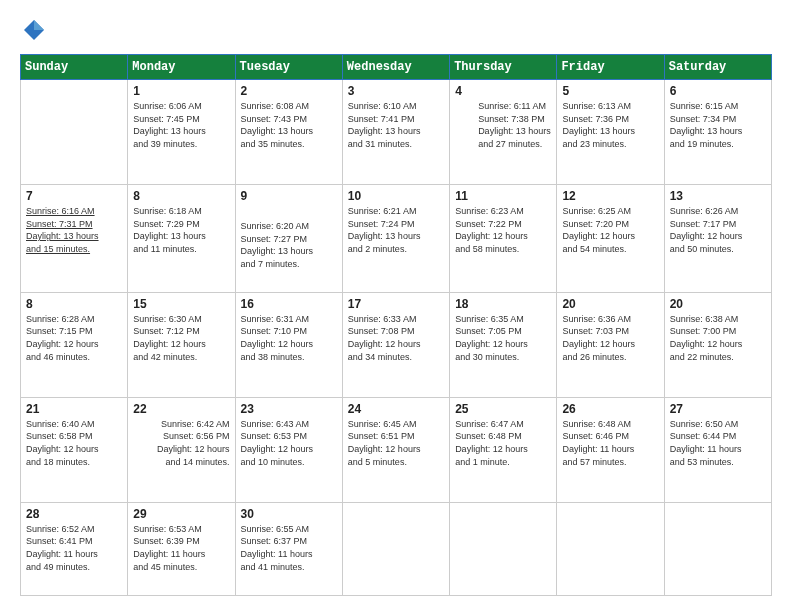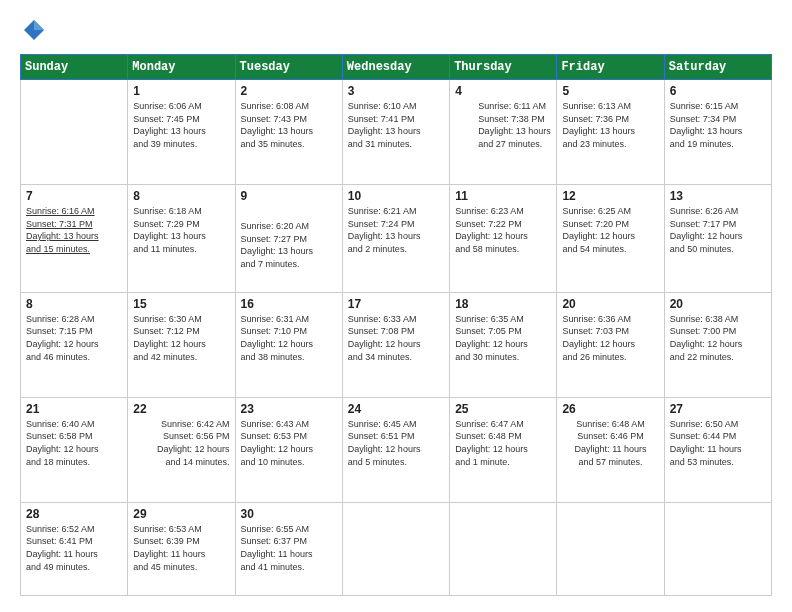--- a/index.html
+++ b/index.html
@@ -318,21 +318,21 @@
           </td>
           <td>
             <span class="day-num">25</span>
             <div class="cell-info" style="white-space: pre-line;">Sunrise: 6:47 AM
 Sunset: 6:48 PM
 Daylight: 12 hours
 and 1 minute.</div>
           </td>
           <td>
             <span class="day-num">26</span>
-            <div class="cell-info" style="white-space: pre-line; text-align: center;">Sunrise: 6:48 AM
+            <div class="cell-info" style="white-space: pre-line;">Sunrise: 6:48 AM
 Sunset: 6:46 PM
 Daylight: 11 hours
 and 57 minutes.</div>
           </td>
           <td>
             <span class="day-num">27</span>
             <div class="cell-info" style="white-space: pre-line;">Sunrise: 6:50 AM
 Sunset: 6:44 PM
 Daylight: 11 hours
 and 53 minutes.</div>

